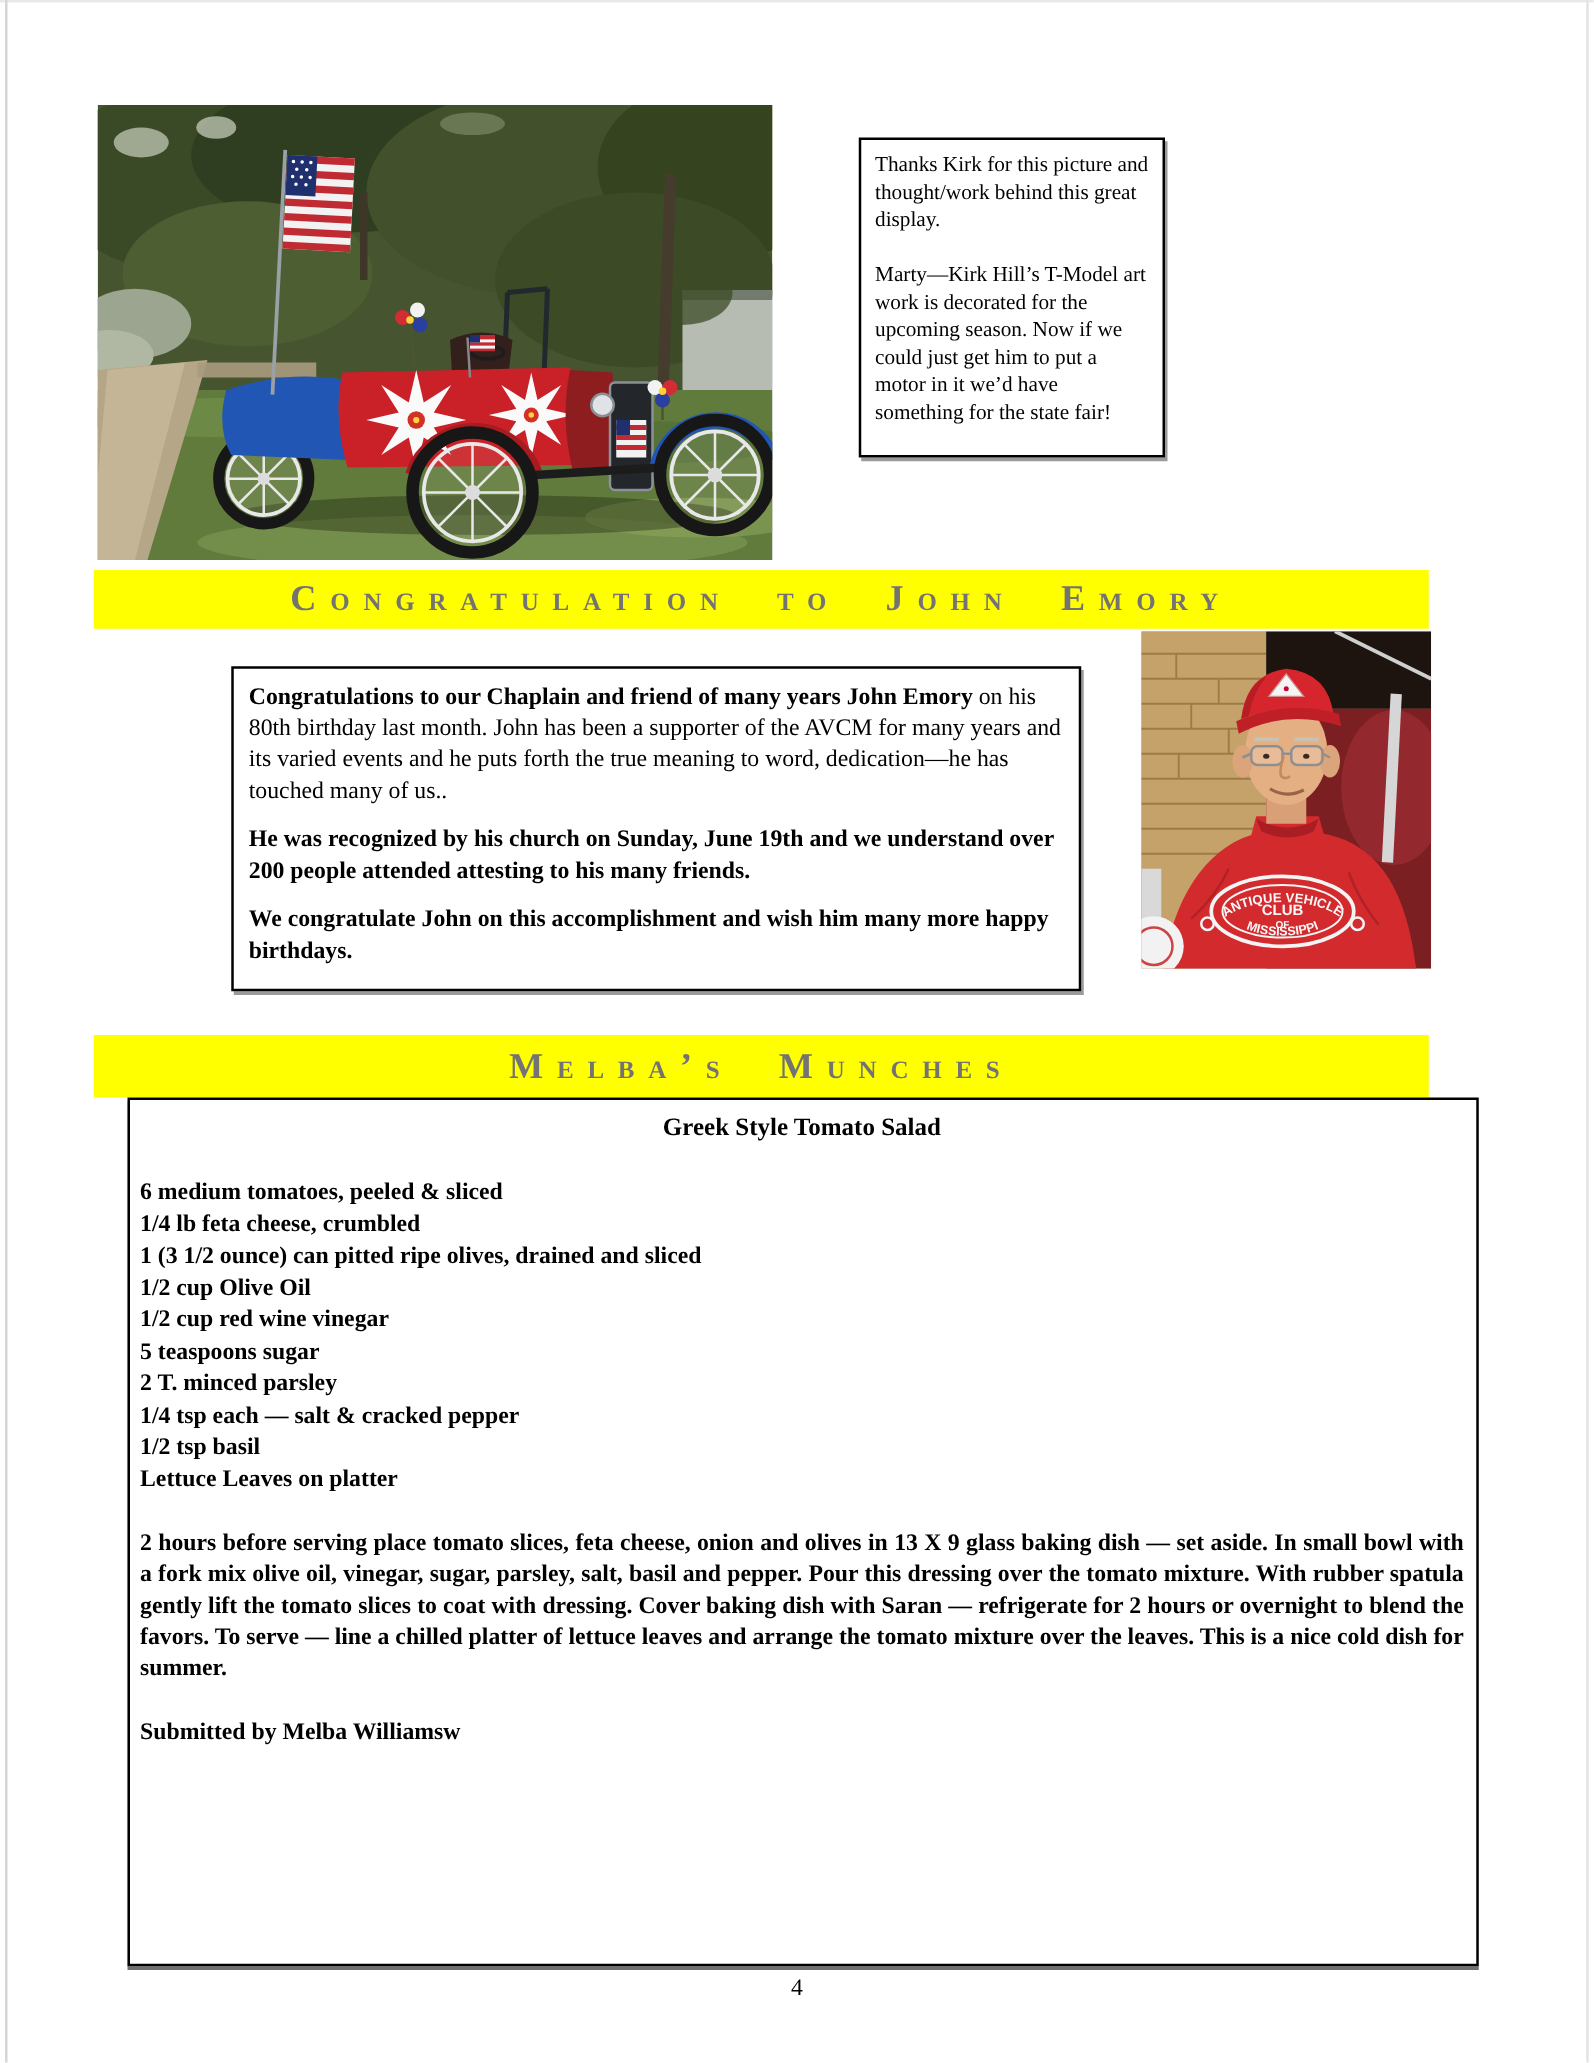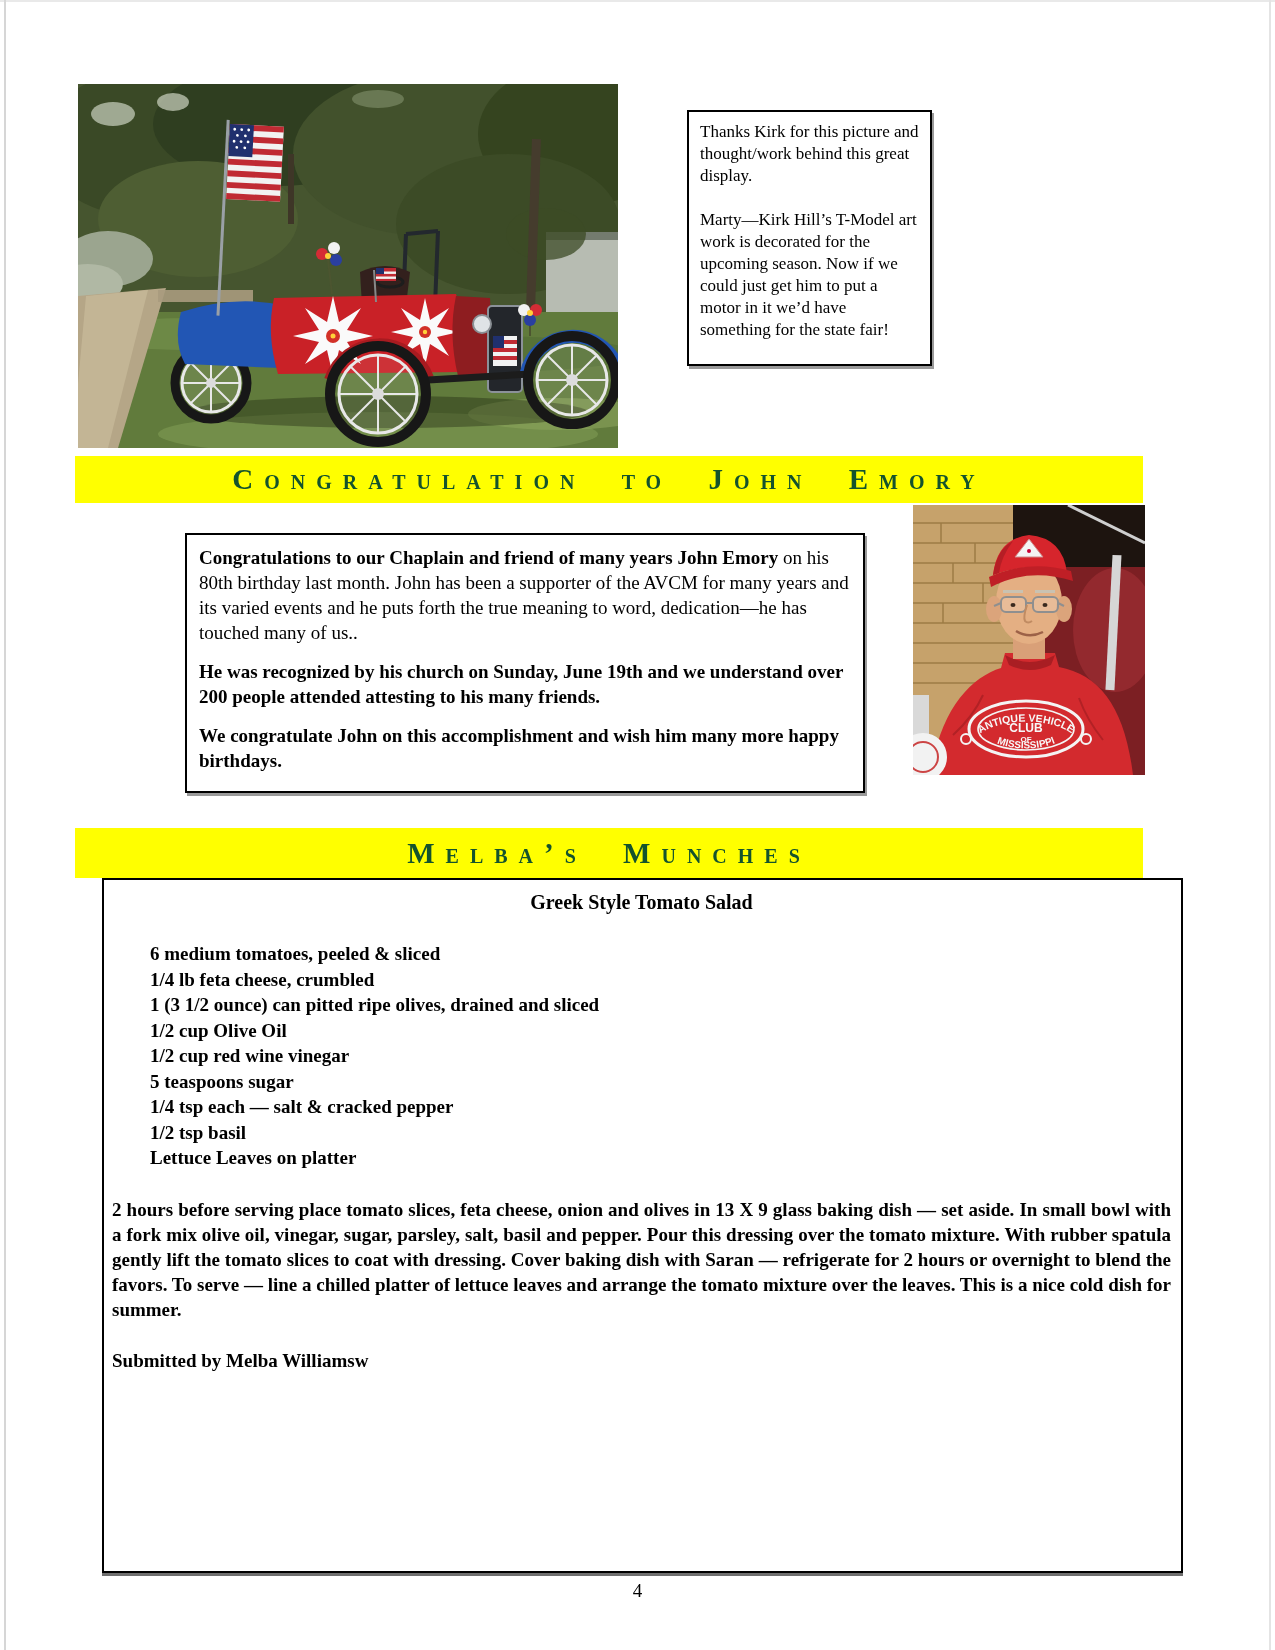--- a/index.html
+++ b/index.html
@@ -28,38 +28,38 @@
   #marty-note p + p { margin-top:22px; }
 
   .banner {
     position:absolute; left:75px; width:1068px; background:#ffff00;
     text-align:center; overflow:hidden; white-space:nowrap;
   }
   #congrats-banner { top:456px; height:47px; line-height:47px; }
   #melba-banner    { top:828px; height:50px; line-height:50px; }
   .banner .banner-text {
     font-family:"Liberation Serif", serif; font-variant:small-caps;
-    font-weight:700; font-size:29px; color:#14532d;
+    font-weight:700; font-size:29px; color:#737373;
     letter-spacing:11px; word-spacing:18px;
   }
 
   #emory-box {
     left:185px; top:533px; width:680px; height:260px;
     padding:10px 12px; font-size:19px; line-height:25px;
   }
   #emory-box .para + .para { margin-top:14px;font-weight:bold; }
   #emory-box .lead-bold { font-weight:700; }
 
   #recipe-box {
     position:absolute; left:102px; top:878px; width:1081px; height:695px;
     border:2px solid #000; background:#fff; box-shadow:0 3px 0 #6f6f6f;
     padding:10px 10px 0 8px; font-weight:700; font-size:19px; line-height:25px;
   }
   #recipe-title { text-align:center; font-size:20px; margin-bottom:26px; }
-  .ingredient-line { line-height:25.5px;margin-left:38px; }
+  .ingredient-line { line-height:25.5px; }
   #recipe-instructions { margin-top:26px; text-align:justify; }
   #recipe-submitted { margin-top:26px; }
 
   #page-number {
     position:absolute; left:0; top:1580px; width:1275px;
     text-align:center; font-size:19px;
   }
   svg text { font-family:"Liberation Sans", sans-serif; }
 </style>
 </head>
@@ -338,20 +338,21 @@
 
 <div id="recipe-box">
   <div id="recipe-title">Greek Style Tomato Salad</div>
   <div id="recipe-ingredients">
     <div class="ingredient-line">6 medium tomatoes, peeled &amp; sliced</div>
     <div class="ingredient-line">1/4 lb feta cheese, crumbled</div>
     <div class="ingredient-line">1 (3 1/2 ounce) can pitted ripe olives, drained and sliced</div>
     <div class="ingredient-line">1/2 cup Olive Oil</div>
     <div class="ingredient-line">1/2 cup red wine vinegar</div>
     <div class="ingredient-line">5 teaspoons sugar</div>
+    <div class="ingredient-line">2 T. minced parsley</div>
     <div class="ingredient-line">1/4 tsp each — salt &amp; cracked pepper</div>
     <div class="ingredient-line">1/2 tsp basil</div>
     <div class="ingredient-line">Lettuce Leaves on platter</div>
   </div>
   <div id="recipe-instructions">2 hours before serving place tomato slices, feta cheese, onion and olives in 13 X 9 glass baking dish  — set aside.  In small bowl with a fork mix olive oil, vinegar, sugar, parsley, salt, basil and pepper.  Pour this dressing over the tomato mixture.  With rubber spatula gently lift the tomato slices to coat with dressing.  Cover baking dish with Saran — refrigerate for 2 hours or overnight to blend the favors.  To serve — line a chilled platter of lettuce leaves and arrange the tomato mixture over the leaves.  This is a nice cold dish for summer.</div>
   <div id="recipe-submitted">Submitted by Melba Williamsw</div>
 </div>
 
 <div id="page-number">4</div>
 

